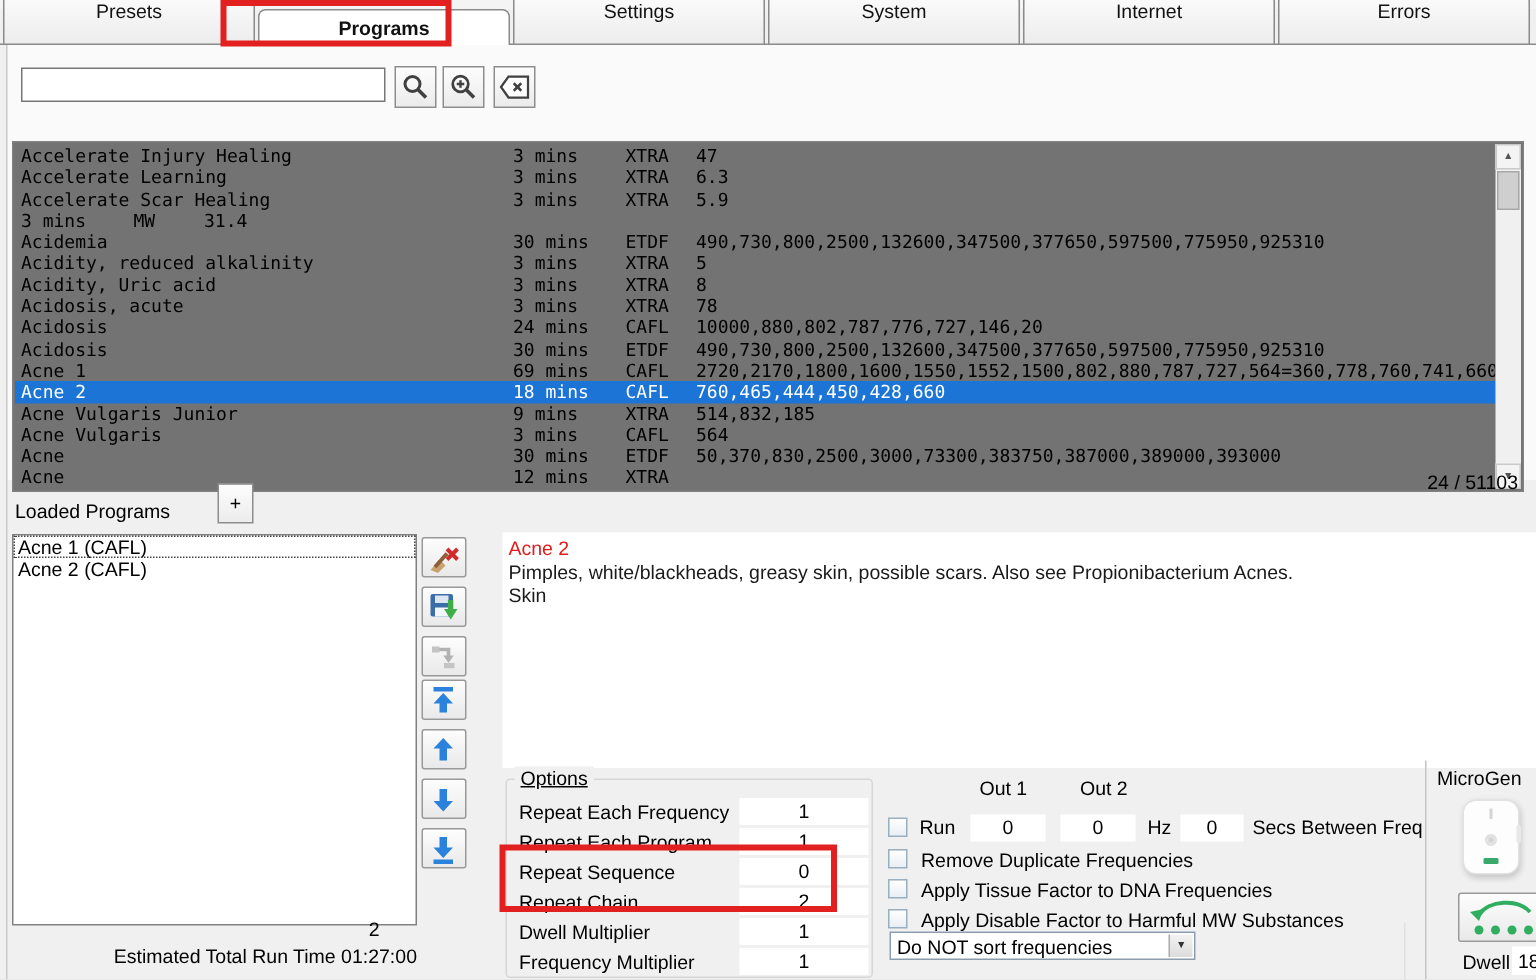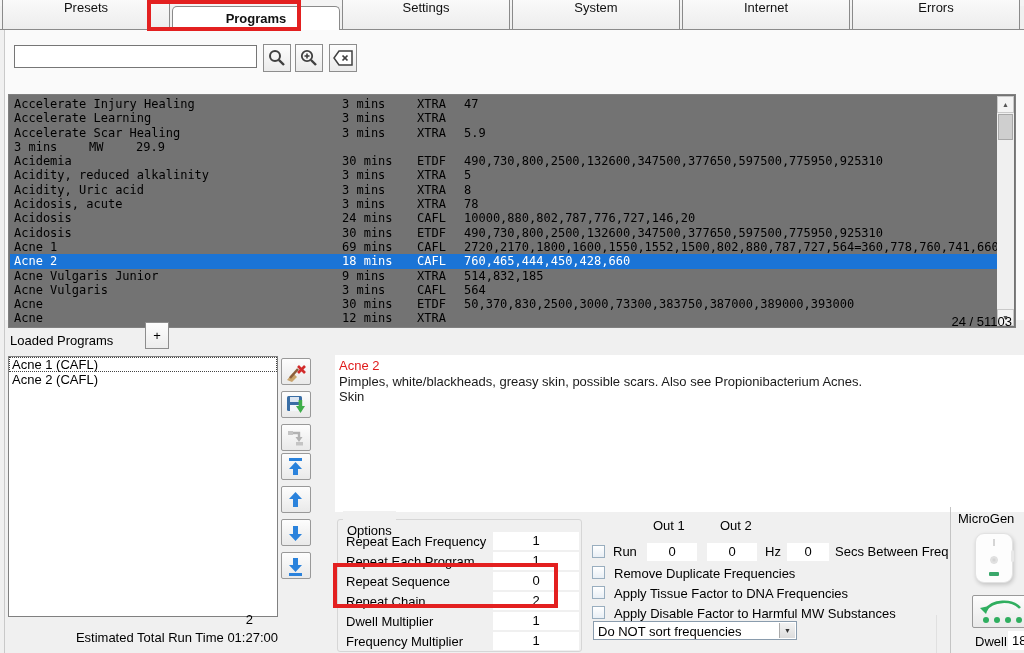--- a/index.html
+++ b/index.html
@@ -67,21 +67,21 @@
   .esttime { position: absolute; left: 8px; top: 630px; width: 270px; text-align: right; font-size: 13px; }
 
   
   .details { position: absolute; left: 335px; top: 355px; width: 689px; height: 157px; background: #fff; }
   .dtitle { color: #e01b1b; font-size: 13px; margin: 3px 0 1px 4px; }
   .dline { font-size: 13px; margin-left: 4px; line-height: 15px; color: #1a1a1a; }
 
   
   .optgroup { position: absolute; left: 337px; top: 519px; width: 245px; height: 133px;
               border: 1px solid #d6d6d6; border-radius: 3px; }
-  .optlegend { position: absolute; top: -9px; left: 5px; background: #f0f0f0; padding: 12px 4px; font-size: 13px; }
+  .optlegend { position: absolute; top: -9px; left: 5px; background: #f0f0f0; padding: 0 4px; font-size: 13px; text-decoration: underline; }
   .orow { position: absolute; left: 0; width: 100%; height: 20px; }
   .olabel { position: absolute; left: 8px; top: 2px; font-size: 13px; white-space: nowrap; }
   .oval { position: absolute; left: 155px; top: 0; width: 86px; height: 18px; background: #fff;
           text-align: center; font-size: 13px; line-height: 18px; }
 
   
   .outpanel { position: absolute; left: 592px; top: 518px; width: 362px; height: 132px; }
   .outhdr { position: absolute; top: 0; font-size: 13px; }
   .runrow { position: absolute; left: 0; top: 25px; height: 18px; width: 100%; }
   .cb { position: absolute; width: 13px; height: 13px; border: 1px solid #99aebf; background: linear-gradient(#fff, #e9eff5); }
@@ -153,23 +153,23 @@
       <line x1="10.5" y1="6.5" x2="15.5" y2="11.5" stroke="#404040" stroke-width="1.7"></line>
       <line x1="15.5" y1="6.5" x2="10.5" y2="11.5" stroke="#404040" stroke-width="1.7"></line>
     </svg>
   </div>
 
   <div class="annot annot-tab"></div>
 
   <div class="proglist">
     <div class="progrows">
         <div class="prow"><span class="c-name">Accelerate Injury Healing</span><span class="c-dur">3 mins</span><span class="c-type">XTRA</span><span class="c-freq">47</span></div>
-        <div class="prow"><span class="c-name">Accelerate Learning</span><span class="c-dur">3 mins</span><span class="c-type">XTRA</span></div>
+        <div class="prow"><span class="c-name">Accelerate Learning</span><span class="c-dur">3 mins</span><span class="c-type">XTRA</span><span class="c-freq">6.3</span></div>
         <div class="prow"><span class="c-name">Accelerate Scar Healing</span><span class="c-dur">3 mins</span><span class="c-type">XTRA</span><span class="c-freq">5.9</span></div>
-        <div class="prow"><span class="c-dur">3 mins</span><span class="c-type">MW</span><span class="c-freq">29.9</span></div>
+        <div class="prow"><span class="c-dur">3 mins</span><span class="c-type">MW</span><span class="c-freq">31.4</span></div>
         <div class="prow"><span class="c-name">Acidemia</span><span class="c-dur">30 mins</span><span class="c-type">ETDF</span><span class="c-freq">490,730,800,2500,132600,347500,377650,597500,775950,925310</span></div>
         <div class="prow"><span class="c-name">Acidity, reduced alkalinity</span><span class="c-dur">3 mins</span><span class="c-type">XTRA</span><span class="c-freq">5</span></div>
         <div class="prow"><span class="c-name">Acidity, Uric acid</span><span class="c-dur">3 mins</span><span class="c-type">XTRA</span><span class="c-freq">8</span></div>
         <div class="prow"><span class="c-name">Acidosis, acute</span><span class="c-dur">3 mins</span><span class="c-type">XTRA</span><span class="c-freq">78</span></div>
         <div class="prow"><span class="c-name">Acidosis</span><span class="c-dur">24 mins</span><span class="c-type">CAFL</span><span class="c-freq">10000,880,802,787,776,727,146,20</span></div>
         <div class="prow"><span class="c-name">Acidosis</span><span class="c-dur">30 mins</span><span class="c-type">ETDF</span><span class="c-freq">490,730,800,2500,132600,347500,377650,597500,775950,925310</span></div>
         <div class="prow"><span class="c-name">Acne 1</span><span class="c-dur">69 mins</span><span class="c-type">CAFL</span><span class="c-freq">2720,2170,1800,1600,1550,1552,1500,802,880,787,727,564=360,778,760,741,660</span></div>
         <div class="prow sel"><span class="c-name">Acne 2</span><span class="c-dur">18 mins</span><span class="c-type">CAFL</span><span class="c-freq">760,465,444,450,428,660</span></div>
         <div class="prow"><span class="c-name">Acne Vulgaris Junior</span><span class="c-dur">9 mins</span><span class="c-type">XTRA</span><span class="c-freq">514,832,185</span></div>
         <div class="prow"><span class="c-name">Acne Vulgaris</span><span class="c-dur">3 mins</span><span class="c-type">CAFL</span><span class="c-freq">564</span></div>

